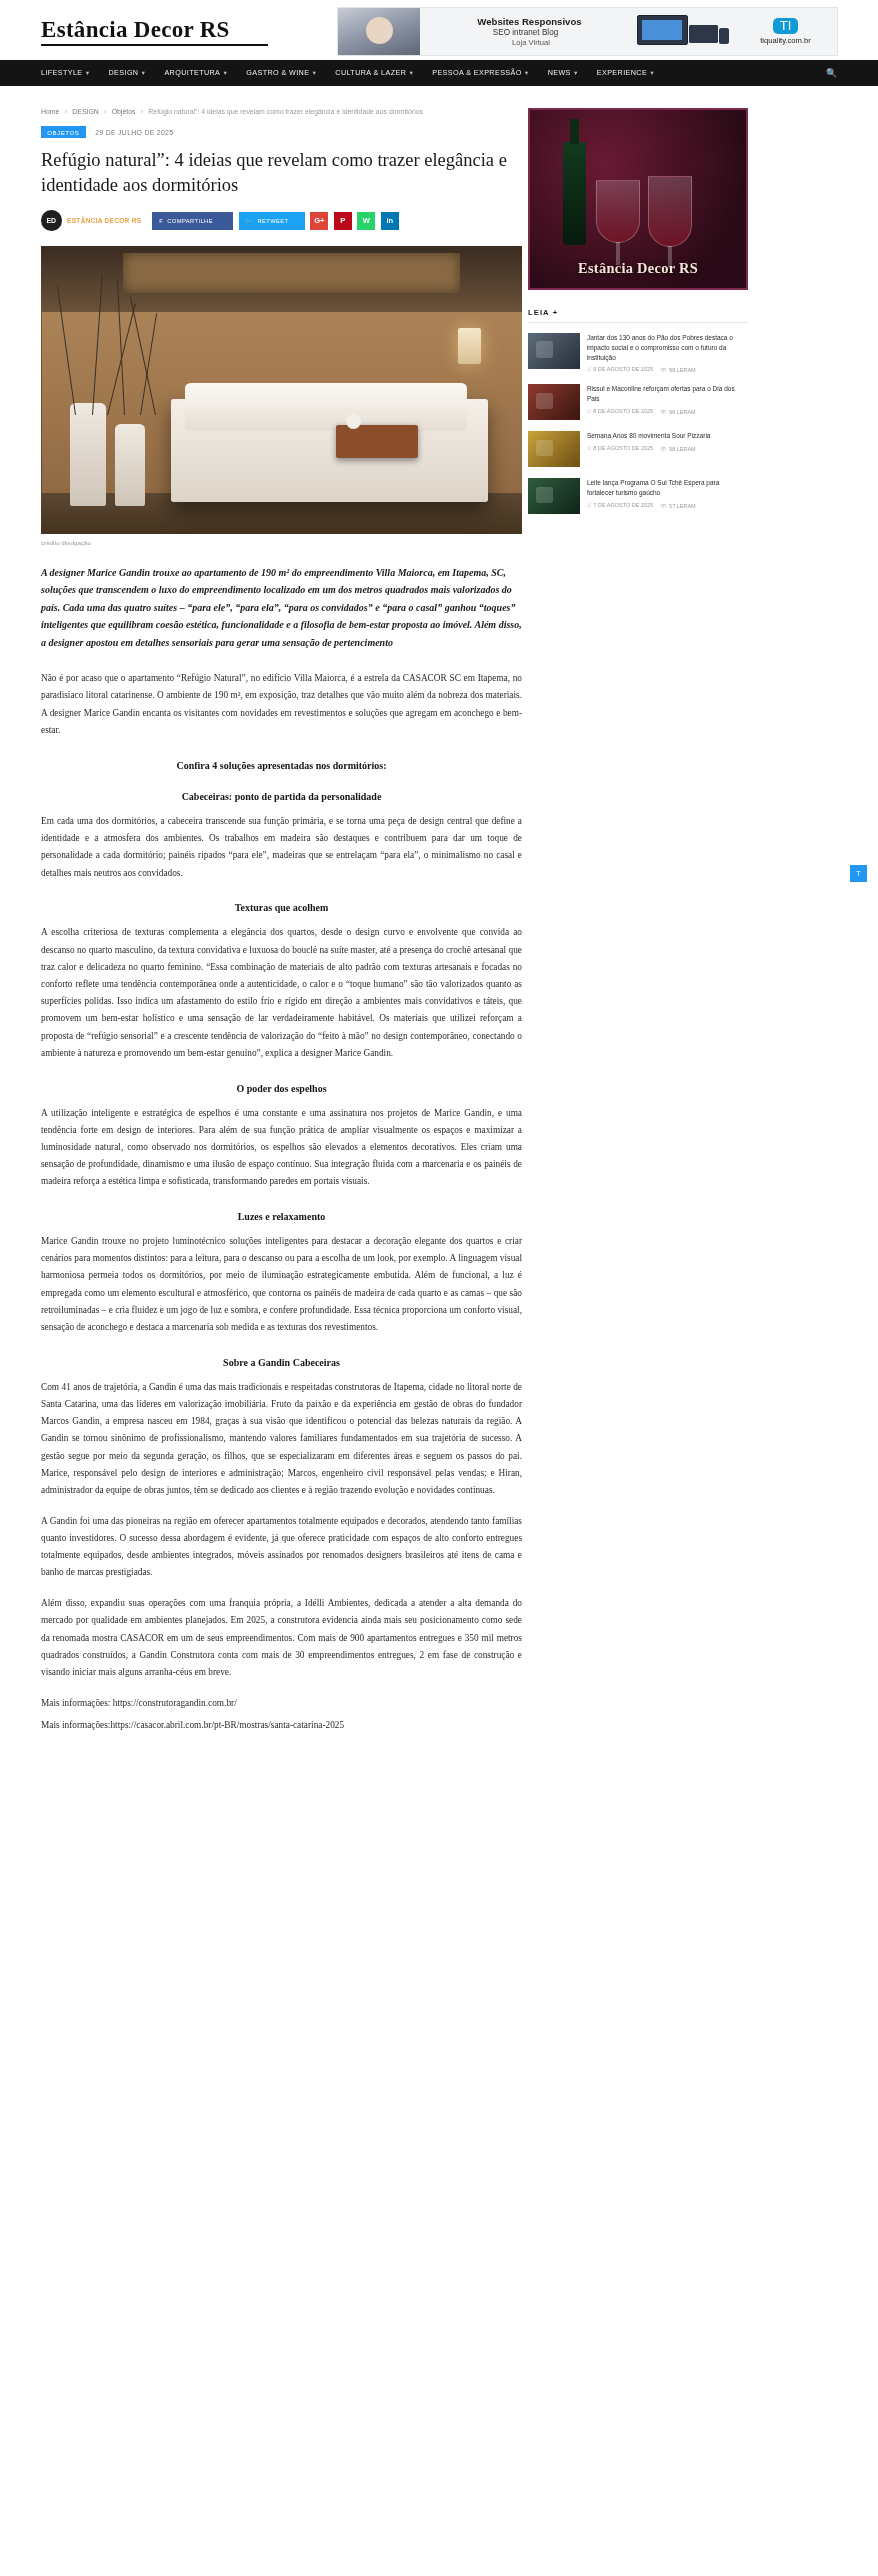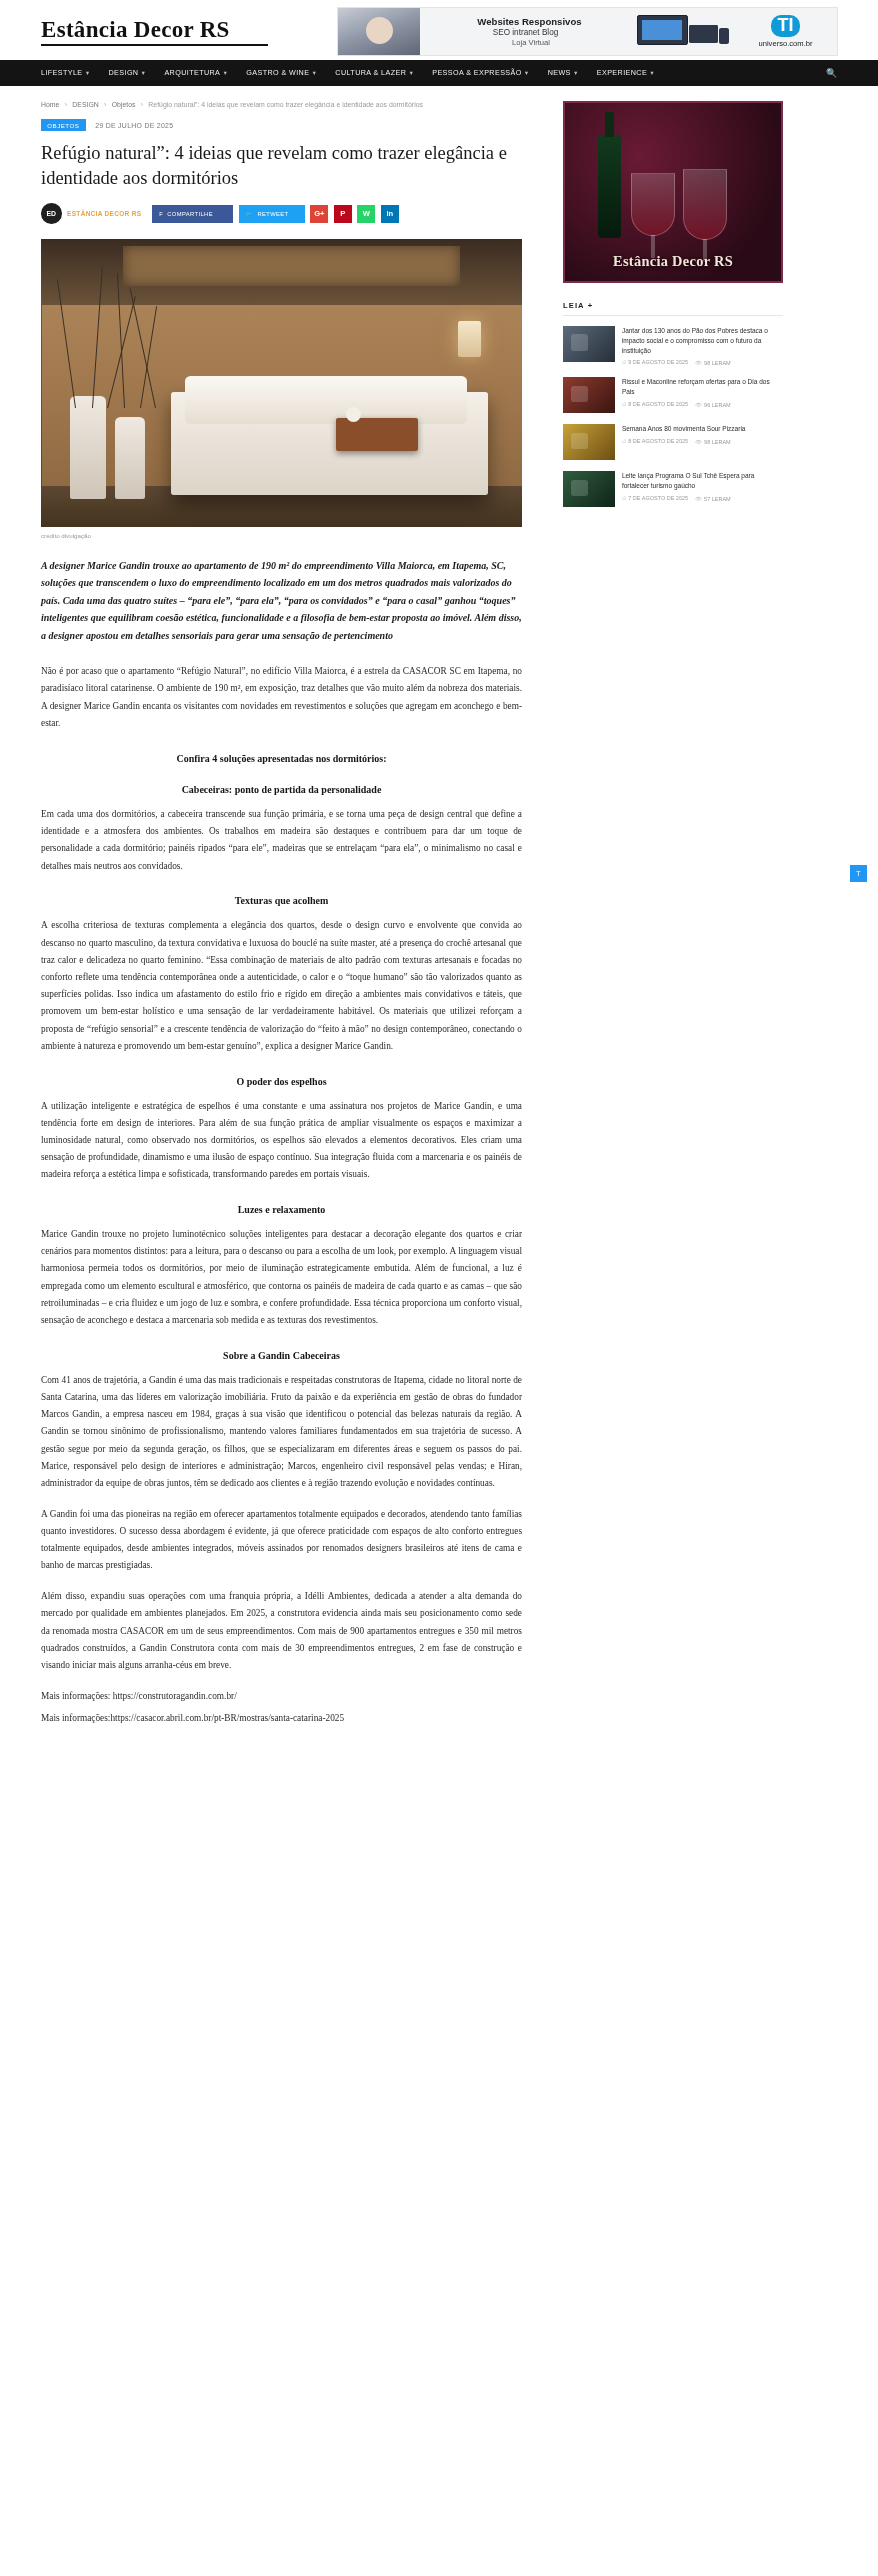--- a/index.html
+++ b/index.html
@@ -74,22 +74,22 @@
   .dev-monitor{position:absolute;left:5.5px;top:5.5px;width:51px;height:30px;background:#2d3748;border:1.4px solid #1a202c;border-radius:2.1px;}
   .dev-monitor:after{content:"";position:absolute;left:4.1px;top:4.1px;right:4.1px;bottom:4.1px;background:#4a90d9;}
   .dev-lap{position:absolute;left:58px;top:15px;width:29px;height:18px;background:#2d3748;border-radius:1.4px;}
   .dev-phone{position:absolute;left:88px;top:18px;width:9.6px;height:16.5px;background:#2d3748;border-radius:2.1px;}
   .banner-logo {
     width: 103px; flex: none; text-align: center;
     font-family: "Liberation Sans", sans-serif;
   }
   .banner-logo .ti {
     display:inline-block;
-    background:#0f9bd7; color:#fff; font-size:18px; font-weight:bold;
-    padding:0.7px 6.9px; border-radius:10px;
+    background:#0f9bd7; color:#fff; font-size:13px; font-weight:normal;
+    padding:0.7px 6.9px; border-radius:5px;
   }
   .banner-logo .dom { font-size:7.6px; color:#222; margin-top:2.1px; }
 
   
   .navbar {
     width: 879px;
     background: #141414;
     color: #fff;
     height: 26px;
     display: flex;
@@ -107,22 +107,23 @@
     cursor: pointer;
   }
   .nav-item .caret { font-size: 5.5px; margin-left: 2.1px; color: #bdbdbd; }
   .nav-search { color: #fff; font-size: 9px; cursor: pointer; }
 
   
   .page {
     width: 755px;
     padding: 0 41px;
     display: flex;
-    gap: 41px;
+    gap: 6px;
     align-items: flex-start;
+    margin-top: 7px;
   }
   .content { width: 481px; padding-top: 15px; }
   .sidebar { width: 220px; padding-top: 15px; }
 
   
   .breadcrumb {
     font-family: "Liberation Sans", sans-serif;
     font-size: 6.9px;
     color: #777;
     margin-bottom: 11px;
@@ -381,21 +382,21 @@
         </div>
         <div class="b3">Loja Virtual</div>
       </div>
       <div class="banner-devices">
         <div class="dev-monitor"></div>
         <div class="dev-lap"></div>
         <div class="dev-phone"></div>
       </div>
       <div class="banner-logo">
         <div class="ti">TI</div>
-        <div class="dom">universo.com.br</div>
+        <div class="dom">tiquality.com.br</div>
       </div>
     </div>
   </div>
 
   <div class="navbar">
     <div class="nav-items">
       <div class="nav-item"><span>LIFESTYLE</span><span class="caret">▼</span></div>
       <div class="nav-item"><span>DESIGN</span><span class="caret">▼</span></div>
       <div class="nav-item"><span>ARQUITETURA</span><span class="caret">▼</span></div>
       <div class="nav-item"><span>GASTRO &amp; WINE</span><span class="caret">▼</span></div>

